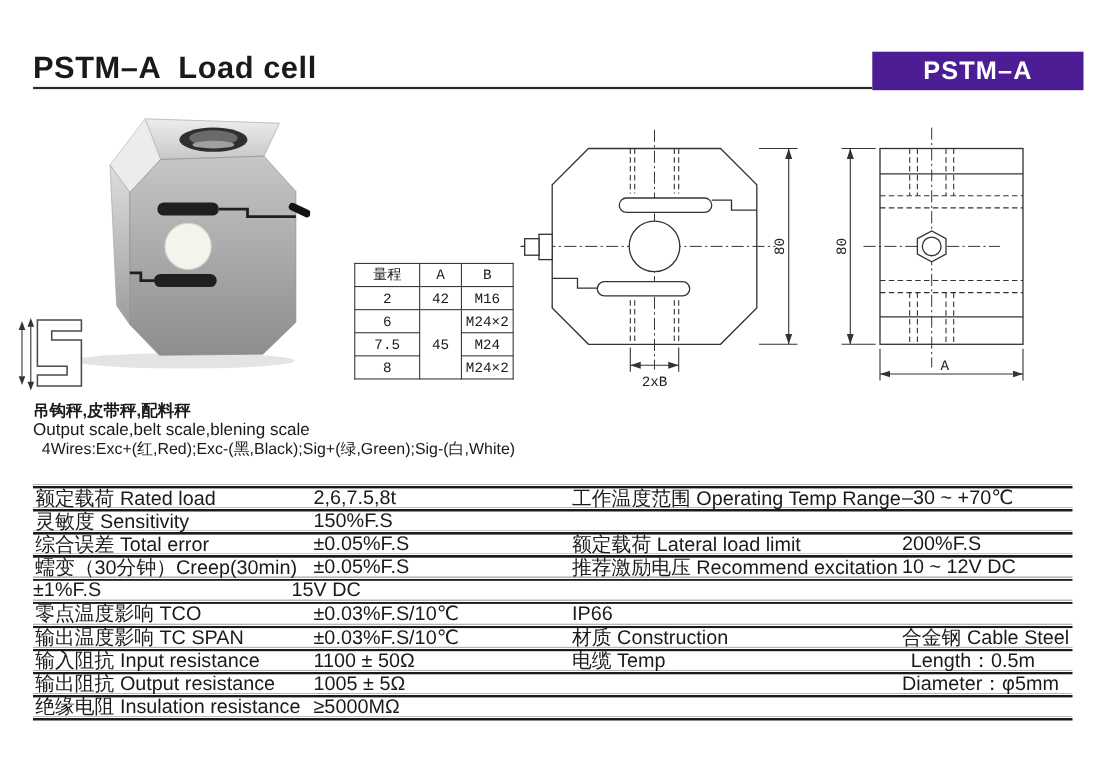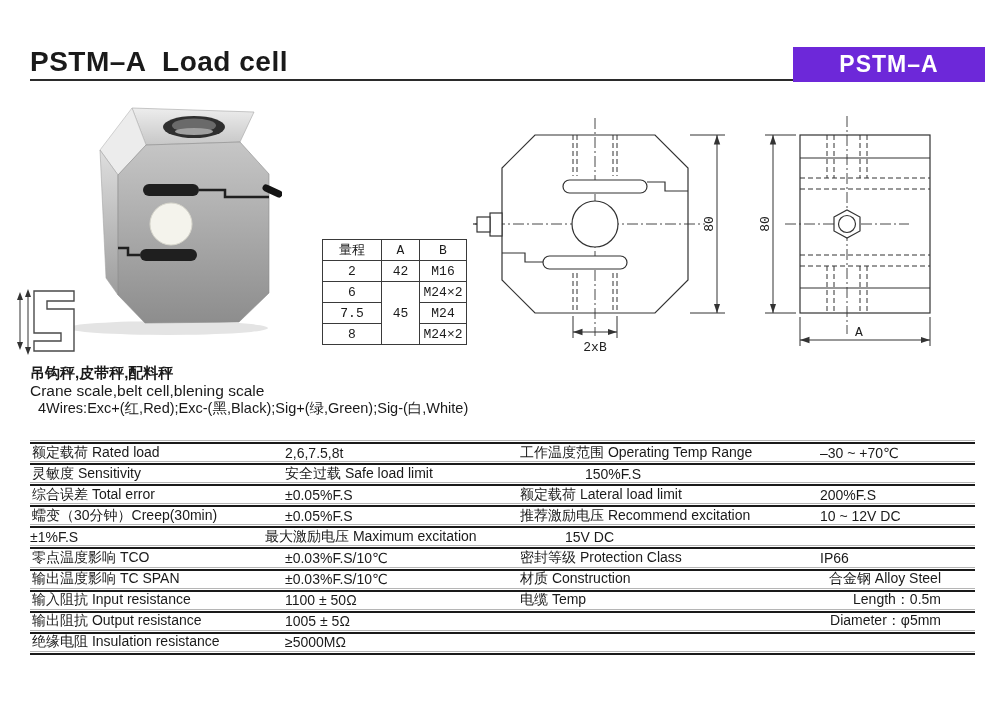--- a/index.html
+++ b/index.html
@@ -1,32 +1,32 @@
 <!DOCTYPE html>
 <html><head>
 <meta charset="utf-8">
 <style>
   html,body{margin:0;padding:0;background:#888;}
   .page{position:relative;width:1000px;height:709px;background:#fff;overflow:hidden;
         font-family:"Liberation Sans","DejaVu Sans",sans-serif;color:#1a1a1a;}
   
   .title{position:absolute;left:30px;top:46px;font-size:28px;font-weight:bold;letter-spacing:.5px;white-space:pre;}
   .title-rule{position:absolute;left:30px;top:79px;width:763px;height:2px;background:#2b2b2b;}
-  .badge{position:absolute;left:793px;top:47px;width:192px;height:35px;background:#6d28d9;
+  .badge{position:absolute;left:793px;top:47px;width:192px;height:35px;background:#4c1d95;
          color:#fff;font-size:23px;font-weight:bold;display:flex;align-items:center;justify-content:center;letter-spacing:1px;}
   
   .apps-cn{position:absolute;left:30px;top:364px;font-size:15px;font-weight:bold;}
   .apps-en{position:absolute;left:30px;top:382px;font-size:15.5px;}
   .sect{position:absolute;left:30px;top:399px;width:945px;display:flex;align-items:flex-end;}
   .sect-h{font-size:29px;letter-spacing:.5px;line-height:36px;}
   .wires{font-size:14.5px;margin-left:8px;padding-bottom:3px;}
   
   .spec{position:absolute;left:30px;top:440px;width:945px;}
   .sep{height:4px;background:linear-gradient(to bottom,#b5b5b5 0,#b5b5b5 1px,#fff 1px,#fff 2px,#1a1a1a 2px,#1a1a1a 4px);}
-  .spec-row{display:flex;height:17.1px;align-items:center;font-size:14px;white-space:nowrap;}
+  .spec-row{display:flex;height:17.1px;align-items:center;font-size:18px;white-space:nowrap;}
   .c1{width:255px;padding-left:2px;box-sizing:border-box;}
   .c2{width:235px;box-sizing:border-box;}
   .c3{width:300px;box-sizing:border-box;}
   .c4{width:155px;box-sizing:border-box;}
   .c4.right{text-align:right;padding-right:34px;}
   
   .dimtab{position:absolute;left:322px;top:239px;border-collapse:collapse;
           font-family:"Liberation Mono","DejaVu Sans Mono",monospace;font-size:13px;}
   .dimtab td,.dimtab th{border:1px solid #3a3a3a;text-align:center;font-weight:normal;padding:0;height:20px;}
   .dimtab .w1{width:58px;} .dimtab .w2{width:37px;} .dimtab .w3{width:46px;}
@@ -181,72 +181,69 @@
     <line class="dim" x1="12" y1="203" x2="43" y2="203"></line>
     <line class="dim" x1="20" y1="25" x2="20" y2="203" marker-start="url(#ars)" marker-end="url(#ars)"></line>
     <text class="dtxt" transform="translate(16,114) rotate(-90)" text-anchor="middle">80</text>
     <line class="dim" x1="47" y1="207" x2="47" y2="236"></line>
     <line class="dim" x1="177" y1="207" x2="177" y2="236"></line>
     <line class="dim" x1="47" y1="230" x2="177" y2="230" marker-start="url(#ars)" marker-end="url(#ars)"></line>
     <text class="dtxt" x="106" y="226" text-anchor="middle" font-size="14">A</text>
   </svg>
 
   <div class="apps-cn">吊钩秤,皮带秤,配料秤</div>
-  <div class="apps-en">Crane scale,belt cell,blening scale</div>
+  <div class="apps-en">Output scale,belt scale,blening scale</div>
   <div class="sect">
     <span class="wires">4Wires:Exc+(红,Red);Exc-(黑,Black);Sig+(绿,Green);Sig-(白,White)</span>
   </div>
 
   <div class="spec">
       <div class="sep"></div>
     <div class="spec-row">
       <span class="c1">额定载荷 Rated load</span>
       <span class="c2">2,6,7.5,8t</span>
       <span class="c3">工作温度范围 Operating Temp Range</span>
       <span class="c4">–30 ~ +70℃</span>
     </div>
   <div class="sep"></div>
     <div class="spec-row">
       <span class="c1">灵敏度 Sensitivity</span>
-      <span class="c3">安全过载 Safe load limit</span>
       <span class="c4">150%F.S</span>
     </div>
   <div class="sep"></div>
     <div class="spec-row">
       <span class="c1">综合误差 Total error</span>
       <span class="c2">±0.05%F.S</span>
       <span class="c3">额定载荷 Lateral load limit</span>
       <span class="c4">200%F.S</span>
     </div>
   <div class="sep"></div>
     <div class="spec-row">
       <span class="c1">蠕变（30分钟）Creep(30min)</span>
       <span class="c2">±0.05%F.S</span>
       <span class="c3">推荐激励电压 Recommend excitation</span>
       <span class="c4">10 ~ 12V DC</span>
     </div>
   <div class="sep"></div>
     <div class="spec-row">
       <span class="c2">±1%F.S</span>
-      <span class="c3">最大激励电压 Maximum excitation</span>
       <span class="c4">15V DC</span>
     </div>
   <div class="sep"></div>
     <div class="spec-row">
       <span class="c1">零点温度影响 TCO</span>
       <span class="c2">±0.03%F.S/10℃</span>
-      <span class="c3">密封等级 Protection Class</span>
       <span class="c4">IP66</span>
     </div>
   <div class="sep"></div>
     <div class="spec-row">
       <span class="c1">输出温度影响 TC SPAN</span>
       <span class="c2">±0.03%F.S/10℃</span>
       <span class="c3">材质 Construction</span>
-      <span class="c4 right">合金钢 Alloy Steel</span>
+      <span class="c4 right">合金钢 Cable Steel</span>
     </div>
   <div class="sep"></div>
     <div class="spec-row">
       <span class="c1">输入阻抗 Input resistance</span>
       <span class="c2">1100 ± 50Ω</span>
       <span class="c3">电缆  Temp</span>
       <span class="c4 right">Length：0.5m</span>
     </div>
   <div class="sep"></div>
     <div class="spec-row">

